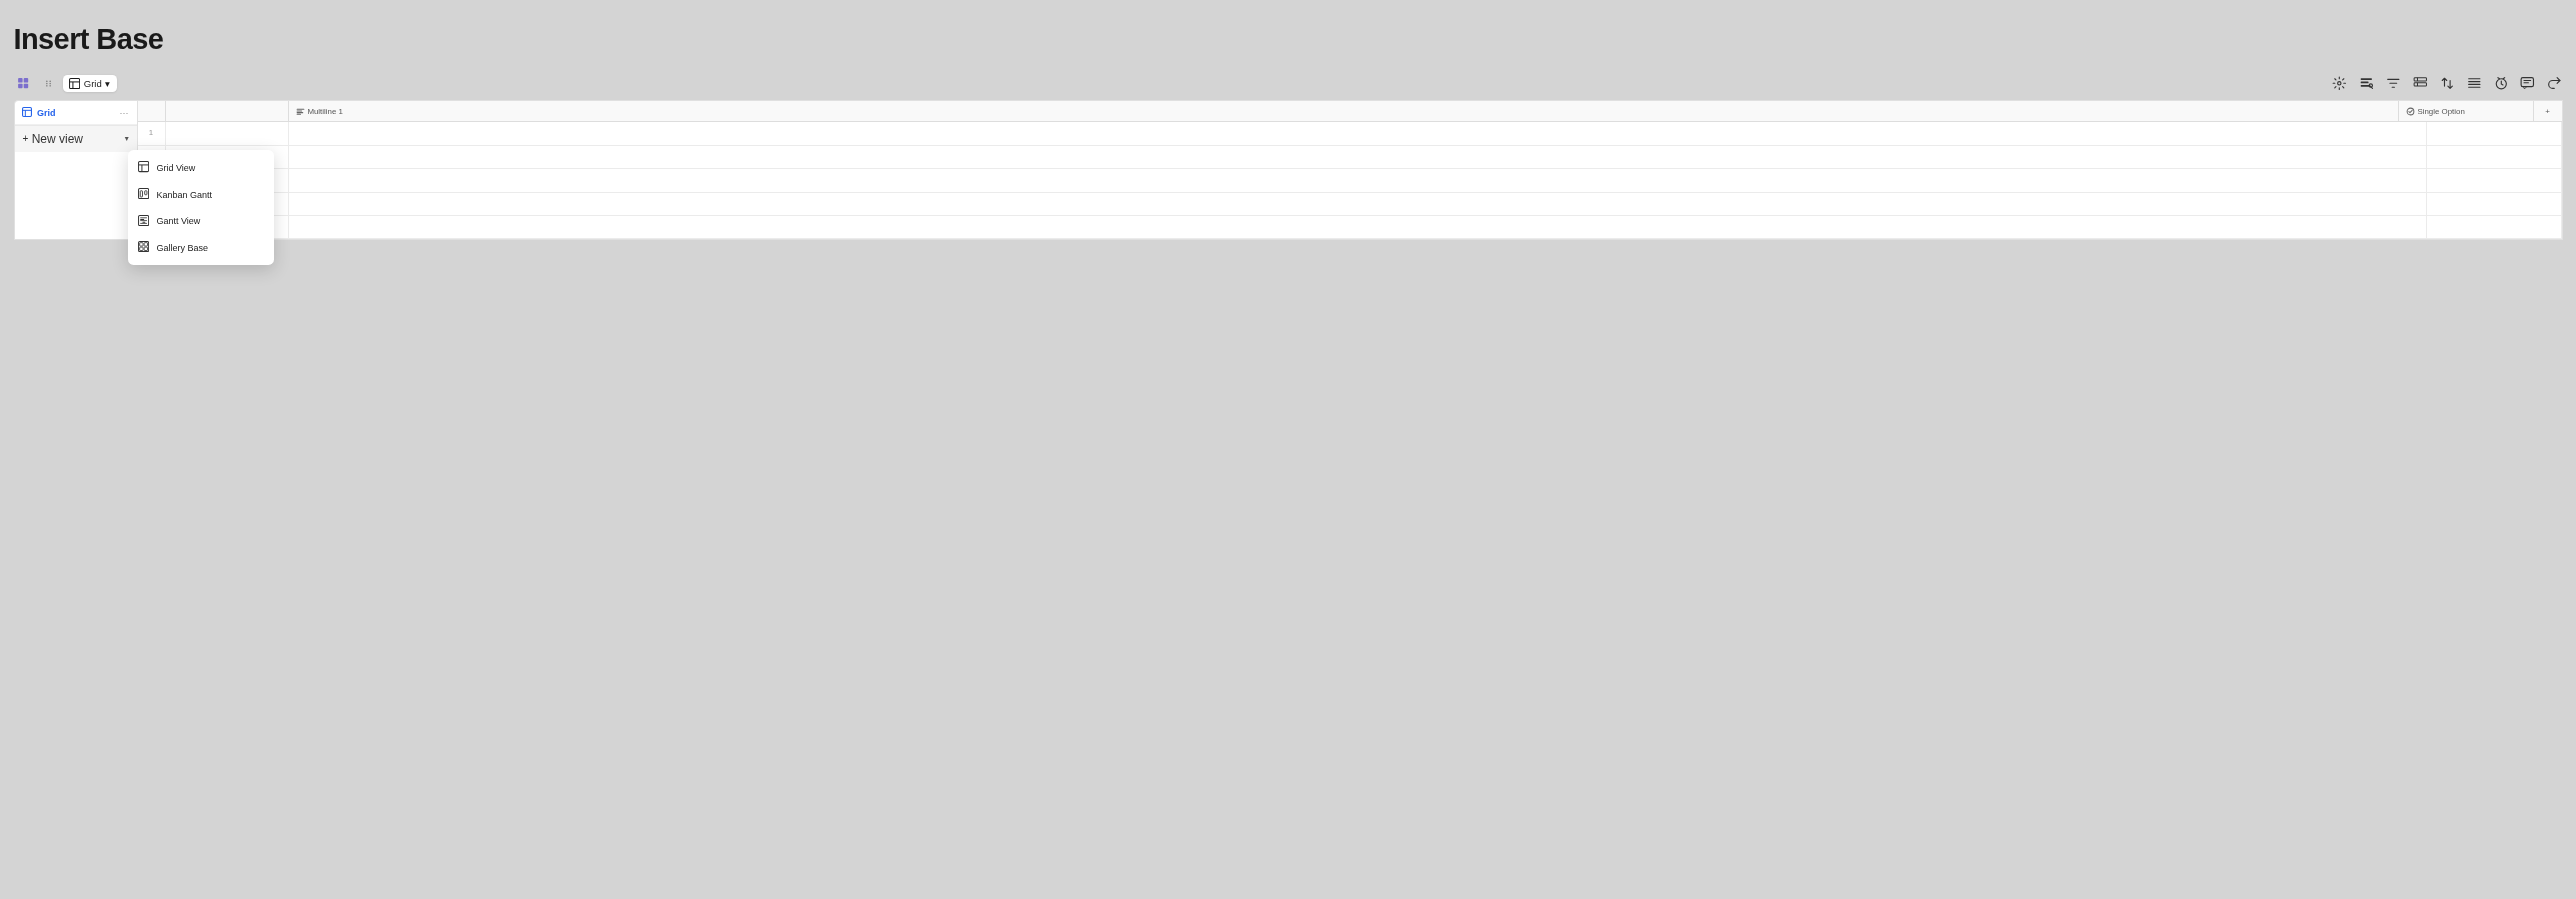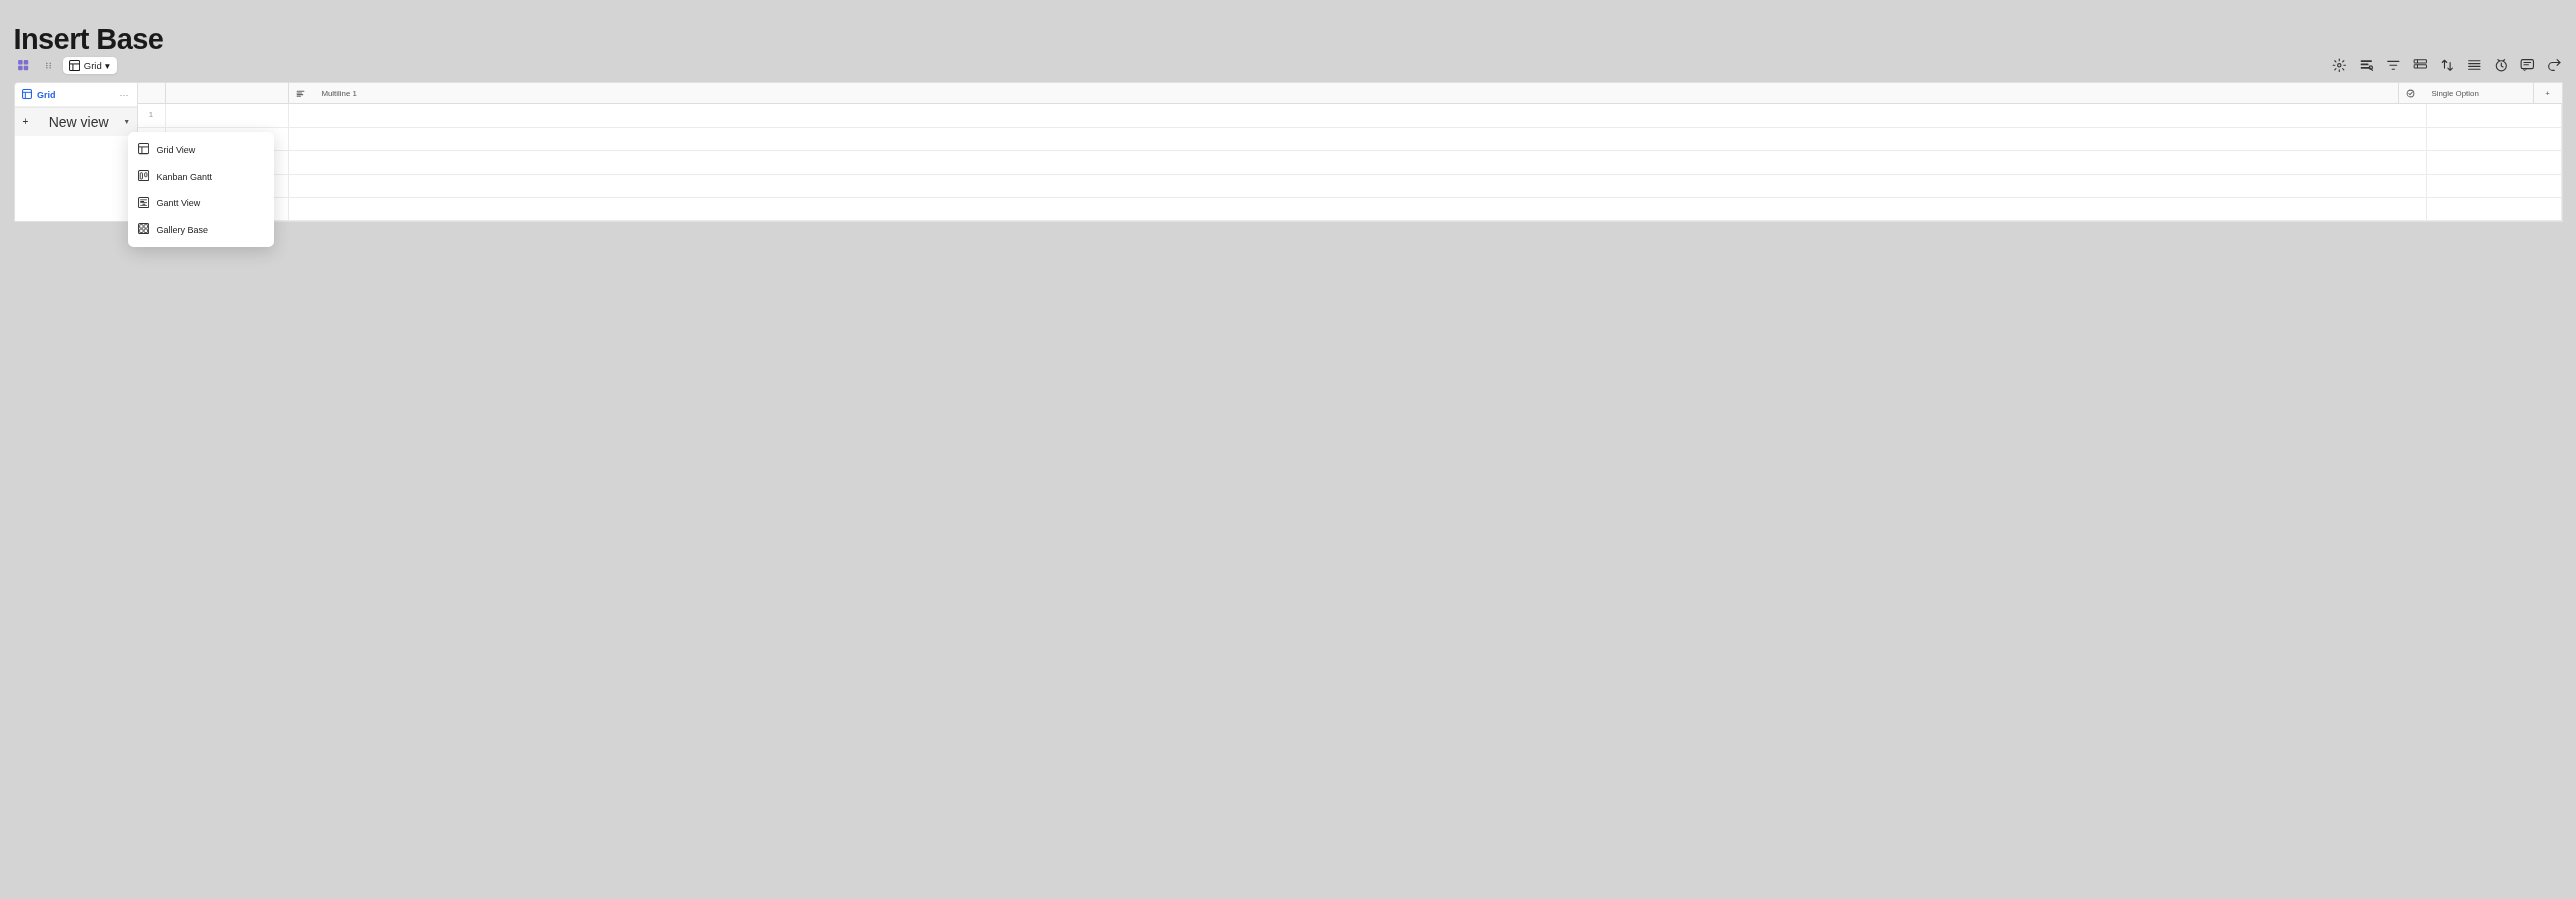--- a/index.html
+++ b/index.html
@@ -19,20 +19,21 @@
     .page-container {
       background-color: #d4d4d4;
       min-height: 100vh;
       position: relative;
     }
 
     .page-title {
       font-size: 29px;
       font-weight: 700;
       color: #1a1a1a;
+      margin-bottom: 18px;
       padding-top: 9px;
       letter-spacing: -0.6px;
     }
 
     .toolbar-row {
       display: flex;
       align-items: center;
       gap: 4.5px;
       margin-bottom: 0;
       padding-bottom: 6.7px;
@@ -145,24 +146,23 @@
       border-top: 0.6px solid #e8e8e8;
     }
 
     .new-view-btn .plus-icon {
       font-size: 10px;
       font-weight: 300;
       color: #333;
     }
 
     .new-view-btn .new-view-label {
-      font-size: 14px;
+      font-size: 12px;
       color: #333;
       flex: 1;
-      margin-left: 17px;
     }
 
     .new-view-btn .dropdown-icon {
       color: #555;
       font-size: 7.9px;
     }
 
     
     .grid-table-container {
       flex: 1;
@@ -178,21 +178,21 @@
     }
 
     .grid-header-cell {
       padding: 5.6px 7.9px;
       font-size: 7.9px;
       font-weight: 500;
       color: #555;
       border-right: 0.6px solid #ddd;
       display: flex;
       align-items: center;
-      gap: 16px;
+      gap: 2px;
     }
 
     .grid-header-cell.row-num {
       width: 28px;
       min-width: 28px;
     }
 
     .grid-header-cell.main-col {
       width: 123px;
       min-width: 123px;

